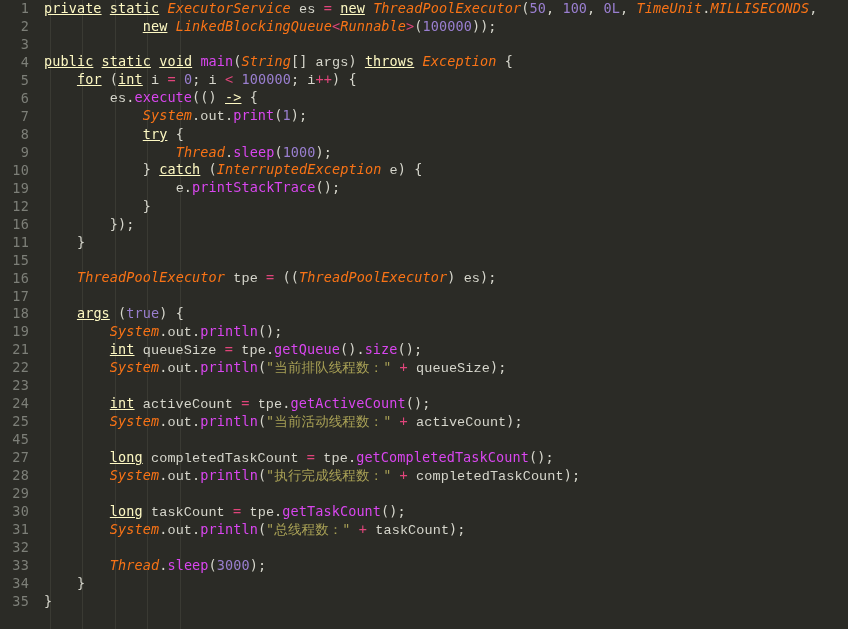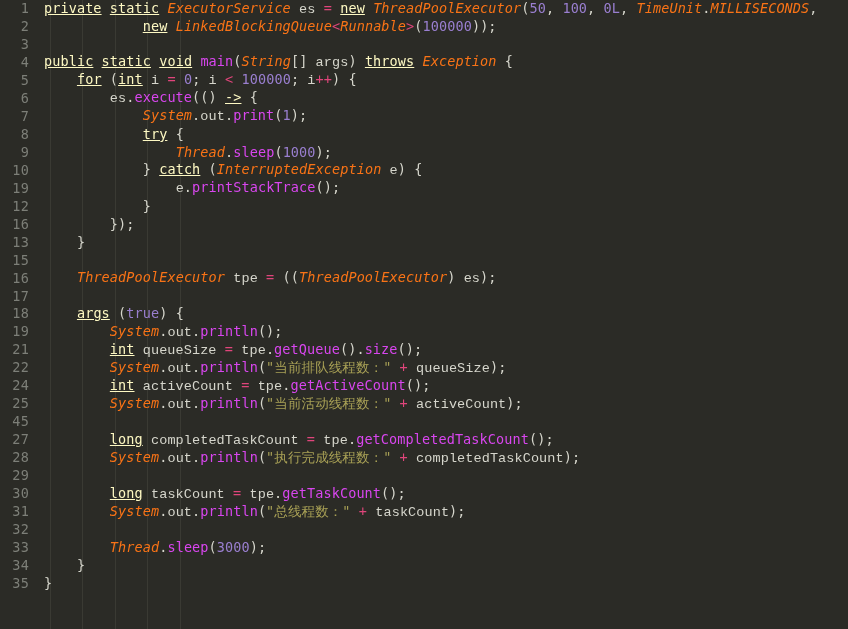--- a/index.html
+++ b/index.html
@@ -88,28 +88,29 @@
       <div class="line"><div class="gutter">4</div><div class="code"><span class="kw">public</span><span class="punc"> </span><span class="kw">static</span><span class="punc"> </span><span class="kw">void</span><span class="punc"> </span><span class="fn">main</span><span class="punc">(</span><span class="type">String</span><span class="punc">[</span><span class="punc">]</span><span class="punc"> </span><span class="pl">args</span><span class="punc">)</span><span class="punc"> </span><span class="kw">throws</span><span class="punc"> </span><span class="type">Exception</span><span class="punc"> </span><span class="punc">{</span></div></div>
       <div class="line"><div class="gutter">5</div><div class="code">    <span class="kw">for</span><span class="punc"> </span><span class="punc">(</span><span class="kw">int</span><span class="punc"> </span><span class="pl">i</span><span class="punc"> </span><span class="op">=</span><span class="punc"> </span><span class="num">0</span><span class="punc">;</span><span class="punc"> </span><span class="pl">i</span><span class="punc"> </span><span class="op">&lt;</span><span class="punc"> </span><span class="num">100000</span><span class="punc">;</span><span class="punc"> </span><span class="pl">i</span><span class="op">++</span><span class="punc">)</span><span class="punc"> </span><span class="punc">{</span></div></div>
       <div class="line"><div class="gutter">6</div><div class="code">        <span class="pl">es</span><span class="punc">.</span><span class="fn">execute</span><span class="punc">(</span><span class="punc">(</span><span class="punc">)</span><span class="punc"> </span><span class="kw">-&gt;</span><span class="punc"> </span><span class="punc">{</span></div></div>
       <div class="line"><div class="gutter">7</div><div class="code">            <span class="type">System</span><span class="punc">.</span><span class="pl">out</span><span class="punc">.</span><span class="fn">print</span><span class="punc">(</span><span class="num">1</span><span class="punc">)</span><span class="punc">;</span></div></div>
       <div class="line"><div class="gutter">8</div><div class="code">            <span class="kw">try</span><span class="punc"> </span><span class="punc">{</span></div></div>
       <div class="line"><div class="gutter">9</div><div class="code">                <span class="type">Thread</span><span class="punc">.</span><span class="fn">sleep</span><span class="punc">(</span><span class="num">1000</span><span class="punc">)</span><span class="punc">;</span></div></div>
       <div class="line"><div class="gutter">10</div><div class="code">            <span class="punc">}</span><span class="punc"> </span><span class="kw">catch</span><span class="punc"> </span><span class="punc">(</span><span class="type">InterruptedException</span><span class="punc"> </span><span class="pl">e</span><span class="punc">)</span><span class="punc"> </span><span class="punc">{</span></div></div>
       <div class="line"><div class="gutter">19</div><div class="code">                <span class="pl">e</span><span class="punc">.</span><span class="fn">printStackTrace</span><span class="punc">(</span><span class="punc">)</span><span class="punc">;</span></div></div>
       <div class="line"><div class="gutter">12</div><div class="code">            <span class="punc">}</span></div></div>
       <div class="line"><div class="gutter">16</div><div class="code">        <span class="punc">}</span><span class="punc">)</span><span class="punc">;</span></div></div>
-      <div class="line"><div class="gutter">13</div><div class="code">    <span class="punc">}</span></div></div>
+      <div class="line"><div class="gutter">11</div><div class="code">    <span class="punc">}</span></div></div>
       <div class="line"><div class="gutter">15</div><div class="code"></div></div>
       <div class="line"><div class="gutter">16</div><div class="code">    <span class="type">ThreadPoolExecutor</span><span class="punc"> </span><span class="pl">tpe</span><span class="punc"> </span><span class="op">=</span><span class="punc"> </span><span class="punc">(</span><span class="punc">(</span><span class="type">ThreadPoolExecutor</span><span class="punc">)</span><span class="punc"> </span><span class="pl">es</span><span class="punc">)</span><span class="punc">;</span></div></div>
       <div class="line"><div class="gutter">17</div><div class="code"></div></div>
       <div class="line"><div class="gutter">18</div><div class="code">    <span class="kw">args</span><span class="punc"> </span><span class="punc">(</span><span class="num">true</span><span class="punc">)</span><span class="punc"> </span><span class="punc">{</span></div></div>
       <div class="line"><div class="gutter">19</div><div class="code">        <span class="type">System</span><span class="punc">.</span><span class="pl">out</span><span class="punc">.</span><span class="fn">println</span><span class="punc">(</span><span class="punc">)</span><span class="punc">;</span></div></div>
       <div class="line"><div class="gutter">21</div><div class="code">        <span class="kw">int</span><span class="punc"> </span><span class="pl">queueSize</span><span class="punc"> </span><span class="op">=</span><span class="punc"> </span><span class="pl">tpe</span><span class="punc">.</span><span class="fn">getQueue</span><span class="punc">(</span><span class="punc">)</span><span class="punc">.</span><span class="fn">size</span><span class="punc">(</span><span class="punc">)</span><span class="punc">;</span></div></div>
       <div class="line"><div class="gutter">22</div><div class="code">        <span class="type">System</span><span class="punc">.</span><span class="pl">out</span><span class="punc">.</span><span class="fn">println</span><span class="punc">(</span><span class="str">"当前排队线程数："</span><span class="punc"> </span><span class="op">+</span><span class="punc"> </span><span class="pl">queueSize</span><span class="punc">)</span><span class="punc">;</span></div></div>
+      <div class="line"><div class="gutter">23</div><div class="code"></div></div>
       <div class="line"><div class="gutter">24</div><div class="code">        <span class="kw">int</span><span class="punc"> </span><span class="pl">activeCount</span><span class="punc"> </span><span class="op">=</span><span class="punc"> </span><span class="pl">tpe</span><span class="punc">.</span><span class="fn">getActiveCount</span><span class="punc">(</span><span class="punc">)</span><span class="punc">;</span></div></div>
       <div class="line"><div class="gutter">25</div><div class="code">        <span class="type">System</span><span class="punc">.</span><span class="pl">out</span><span class="punc">.</span><span class="fn">println</span><span class="punc">(</span><span class="str">"当前活动线程数："</span><span class="punc"> </span><span class="op">+</span><span class="punc"> </span><span class="pl">activeCount</span><span class="punc">)</span><span class="punc">;</span></div></div>
       <div class="line"><div class="gutter">45</div><div class="code"></div></div>
       <div class="line"><div class="gutter">27</div><div class="code">        <span class="kw">long</span><span class="punc"> </span><span class="pl">completedTaskCount</span><span class="punc"> </span><span class="op">=</span><span class="punc"> </span><span class="pl">tpe</span><span class="punc">.</span><span class="fn">getCompletedTaskCount</span><span class="punc">(</span><span class="punc">)</span><span class="punc">;</span></div></div>
       <div class="line"><div class="gutter">28</div><div class="code">        <span class="type">System</span><span class="punc">.</span><span class="pl">out</span><span class="punc">.</span><span class="fn">println</span><span class="punc">(</span><span class="str">"执行完成线程数："</span><span class="punc"> </span><span class="op">+</span><span class="punc"> </span><span class="pl">completedTaskCount</span><span class="punc">)</span><span class="punc">;</span></div></div>
       <div class="line"><div class="gutter">29</div><div class="code"></div></div>
       <div class="line"><div class="gutter">30</div><div class="code">        <span class="kw">long</span><span class="punc"> </span><span class="pl">taskCount</span><span class="punc"> </span><span class="op">=</span><span class="punc"> </span><span class="pl">tpe</span><span class="punc">.</span><span class="fn">getTaskCount</span><span class="punc">(</span><span class="punc">)</span><span class="punc">;</span></div></div>
       <div class="line"><div class="gutter">31</div><div class="code">        <span class="type">System</span><span class="punc">.</span><span class="pl">out</span><span class="punc">.</span><span class="fn">println</span><span class="punc">(</span><span class="str">"总线程数："</span><span class="punc"> </span><span class="op">+</span><span class="punc"> </span><span class="pl">taskCount</span><span class="punc">)</span><span class="punc">;</span></div></div>
       <div class="line"><div class="gutter">32</div><div class="code"></div></div>
       <div class="line"><div class="gutter">33</div><div class="code">        <span class="type">Thread</span><span class="punc">.</span><span class="fn">sleep</span><span class="punc">(</span><span class="num">3000</span><span class="punc">)</span><span class="punc">;</span></div></div>

